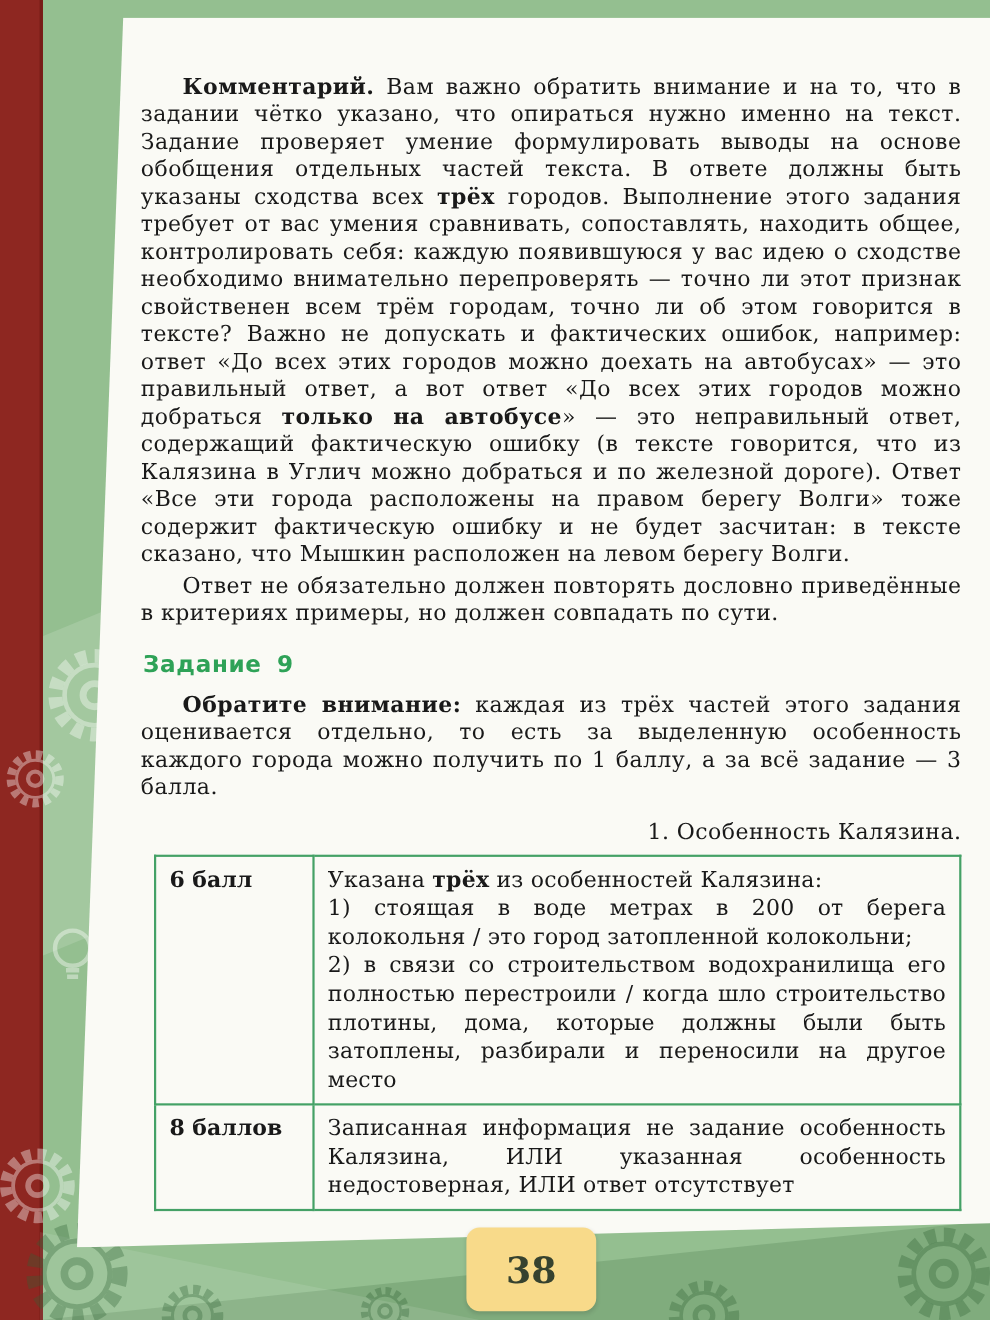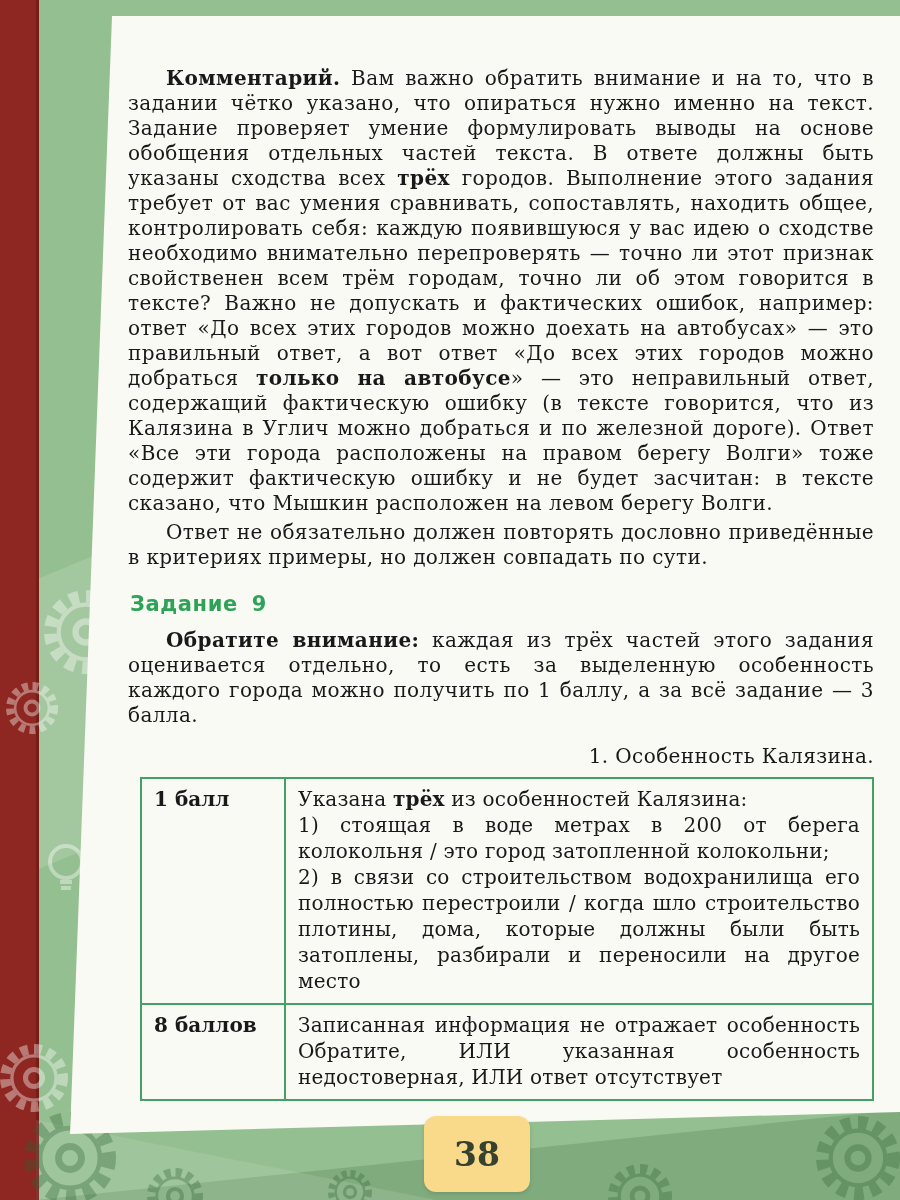--- a/index.html
+++ b/index.html
@@ -64,21 +64,21 @@
   }
   .criteria td {
     border:2px solid var(--table-border, #44a166);
     vertical-align:top;
     font-size:20px; line-height:26px;
     padding:7px 12px 9px;
   }
   td.score { width:118px; font-weight:bold; white-space:nowrap; padding-left:12px; }
   td.crit  { text-align:justify; letter-spacing:0.2px; hyphens:auto; }
   .tab {
-    position:absolute; left:424px; top:1116px; width:106px; height:76px;
+    position:absolute; left:424px; top:1116px; width:118px; height:76px;
     background: var(--tab-yellow, #f8da8a);
     border-radius:12px;
     display:flex; align-items:center; justify-content:center;
     z-index:5;
     box-shadow:0 2px 4px rgba(0,0,0,0.12);
   }
   .tab span {
     font-size:33px; font-weight:bold; color:#36422f;
     font-family:"DejaVu Serif", serif;
   }
@@ -127,26 +127,26 @@
 
     <h2 class="task">Задание 9</h2>
 
     <p class="body indent"><b>Обратите внимание:</b> каждая из трёх частей этого задания оценивается отдельно, то есть за выделенную особенность каждого города можно получить по 1 баллу, а за всё задание — 3 балла.</p>
 
     <p class="body item">1. Особенность Калязина.</p>
 
     <table class="criteria">
       <tbody>
           <tr>
-        <td class="score">1 балл</td>
+        <td class="score">6 балл</td>
         <td class="crit">Указана <b>трёх</b> из особенностей Калязина:<br>1) стоящая в воде метрах в 200 от берега колокольня / это город затопленной колокольни;<br>2) в связи со строительством водохранилища его полностью перестроили / когда шло строительство плотины, дома, которые должны были быть затоплены, разбирали и переносили на другое место</td>
       </tr>
       <tr>
         <td class="score">8 баллов</td>
-        <td class="crit">Записанная информация не отражает особенность Обратите, ИЛИ указанная особенность недостоверная, ИЛИ ответ отсутствует</td>
+        <td class="crit">Записанная информация не задание особенность Калязина, ИЛИ указанная особенность недостоверная, ИЛИ ответ отсутствует</td>
       </tr>
     </tbody>
       </table>
 
     <p class="body item item2">2. Особенность Углича.</p>
 
   </div>
 
   <div class="tab">
     <span>38</span>

